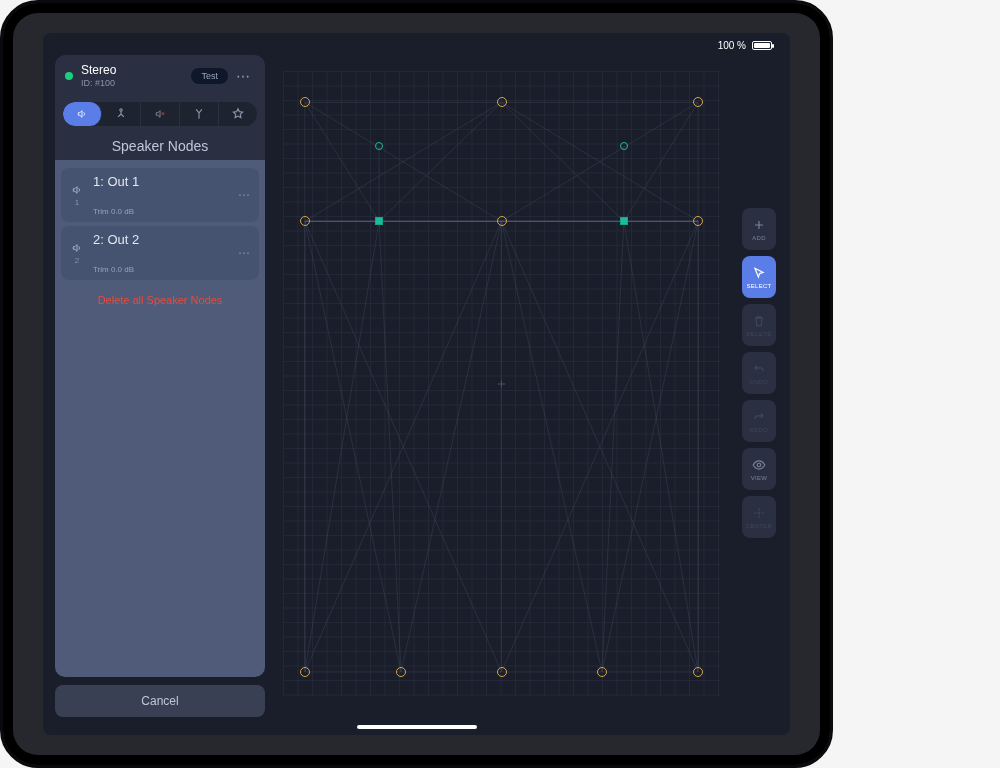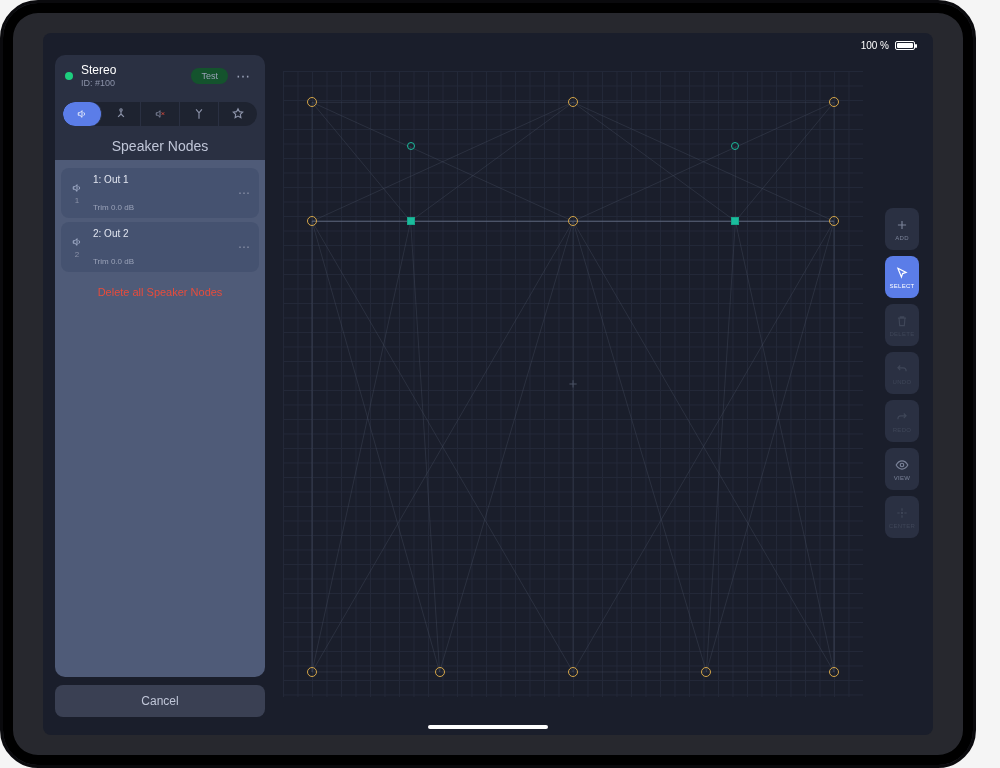--- a/index.html
+++ b/index.html
@@ -5,21 +5,21 @@
 * { box-sizing: border-box; margin: 0; padding: 0; }
 body {
   width: 1000px; height: 768px;
   background: #f5f5f5;
   font-family: -apple-system, BlinkMacSystemFont, "Segoe UI", sans-serif;
   overflow: hidden;
   position: relative;
 }
 .tablet-frame {
   position: absolute; left: 0; top: 0;
-  width: 976px; height: 768px;
+  width: 833px; height: 768px;
   background: #27282e;
   border-radius: 38px;
   border: 3px solid #0a0a0d;
   box-shadow: inset 0 0 0 10px #000;
   overflow: hidden;
 }
 .screen {
   position: absolute;
   left: 40px; top: 30px; right: 40px; bottom: 30px;
   background: #1a1e2b;
@@ -50,21 +50,21 @@
 .sidebar-header {
   background:#2a3042; border-radius:10px 10px 0 0;
   padding:8px 10px;
   display:flex; align-items:center;
 }
 .status-dot { width:8px; height:8px; border-radius:50%; background:#1dce7e; margin-right:8px; flex-shrink:0;}
 .header-titles { flex:1; }
 .header-title { color:#fff; font-size:12px; }
 .header-sub { color:#8b92a8; font-size:9px; margin-top:1px;}
 .test-btn {
-  background:#14532d; color:#9aa2b8; font-size:9px;
+  background:#0f172a; color:#9aa2b8; font-size:9px;
   padding:3px 10px; border-radius:10px; border:none;
 }
 .more-btn { color:#9aa2b8; font-size:14px; padding:0 4px 0 8px; letter-spacing:1px; }
 
 .tab-strip {
   background:#2a3042;
   padding:6px 8px;
 }
 .seg {
   display:flex; background:#1e2330; border-radius:14px; overflow:hidden; height:24px;
@@ -84,21 +84,21 @@
   background:#4f5b78; flex:1; border-radius:0 0 10px 10px;
   padding:4px 6px; overflow:hidden;
 }
 .node-item {
   background:#455270; border-radius:8px; margin:4px 0;
   display:flex; align-items:center; padding:6px 8px; gap:8px;
 }
 .node-icon { color:#b6c0dc; font-size:12px; width:16px; text-align:center; }
 .node-num { color:#8b92a8; font-size:8px; text-align:center;}
 .node-text { flex:1; }
-.node-title { color:#e2e6f0; font-size:10px; }
+.node-title { color:#e2e6f0; font-size:13px; }
 .node-sub { color:#9aa2b8; font-size:8px; margin-top:18px; }
 .node-more { color:#8b92a8; letter-spacing:1px; font-size:12px; }
 
 .delete-link {
   text-align:center; color:#e74c3c; font-size:11px; padding:10px 0;
   margin-top:auto;
 }
 
 .button-row { display:flex; gap:8px; margin-top:8px; }
 .btn { flex:1; height:32px; border-radius:8px; border:none; font-size:12px; }

